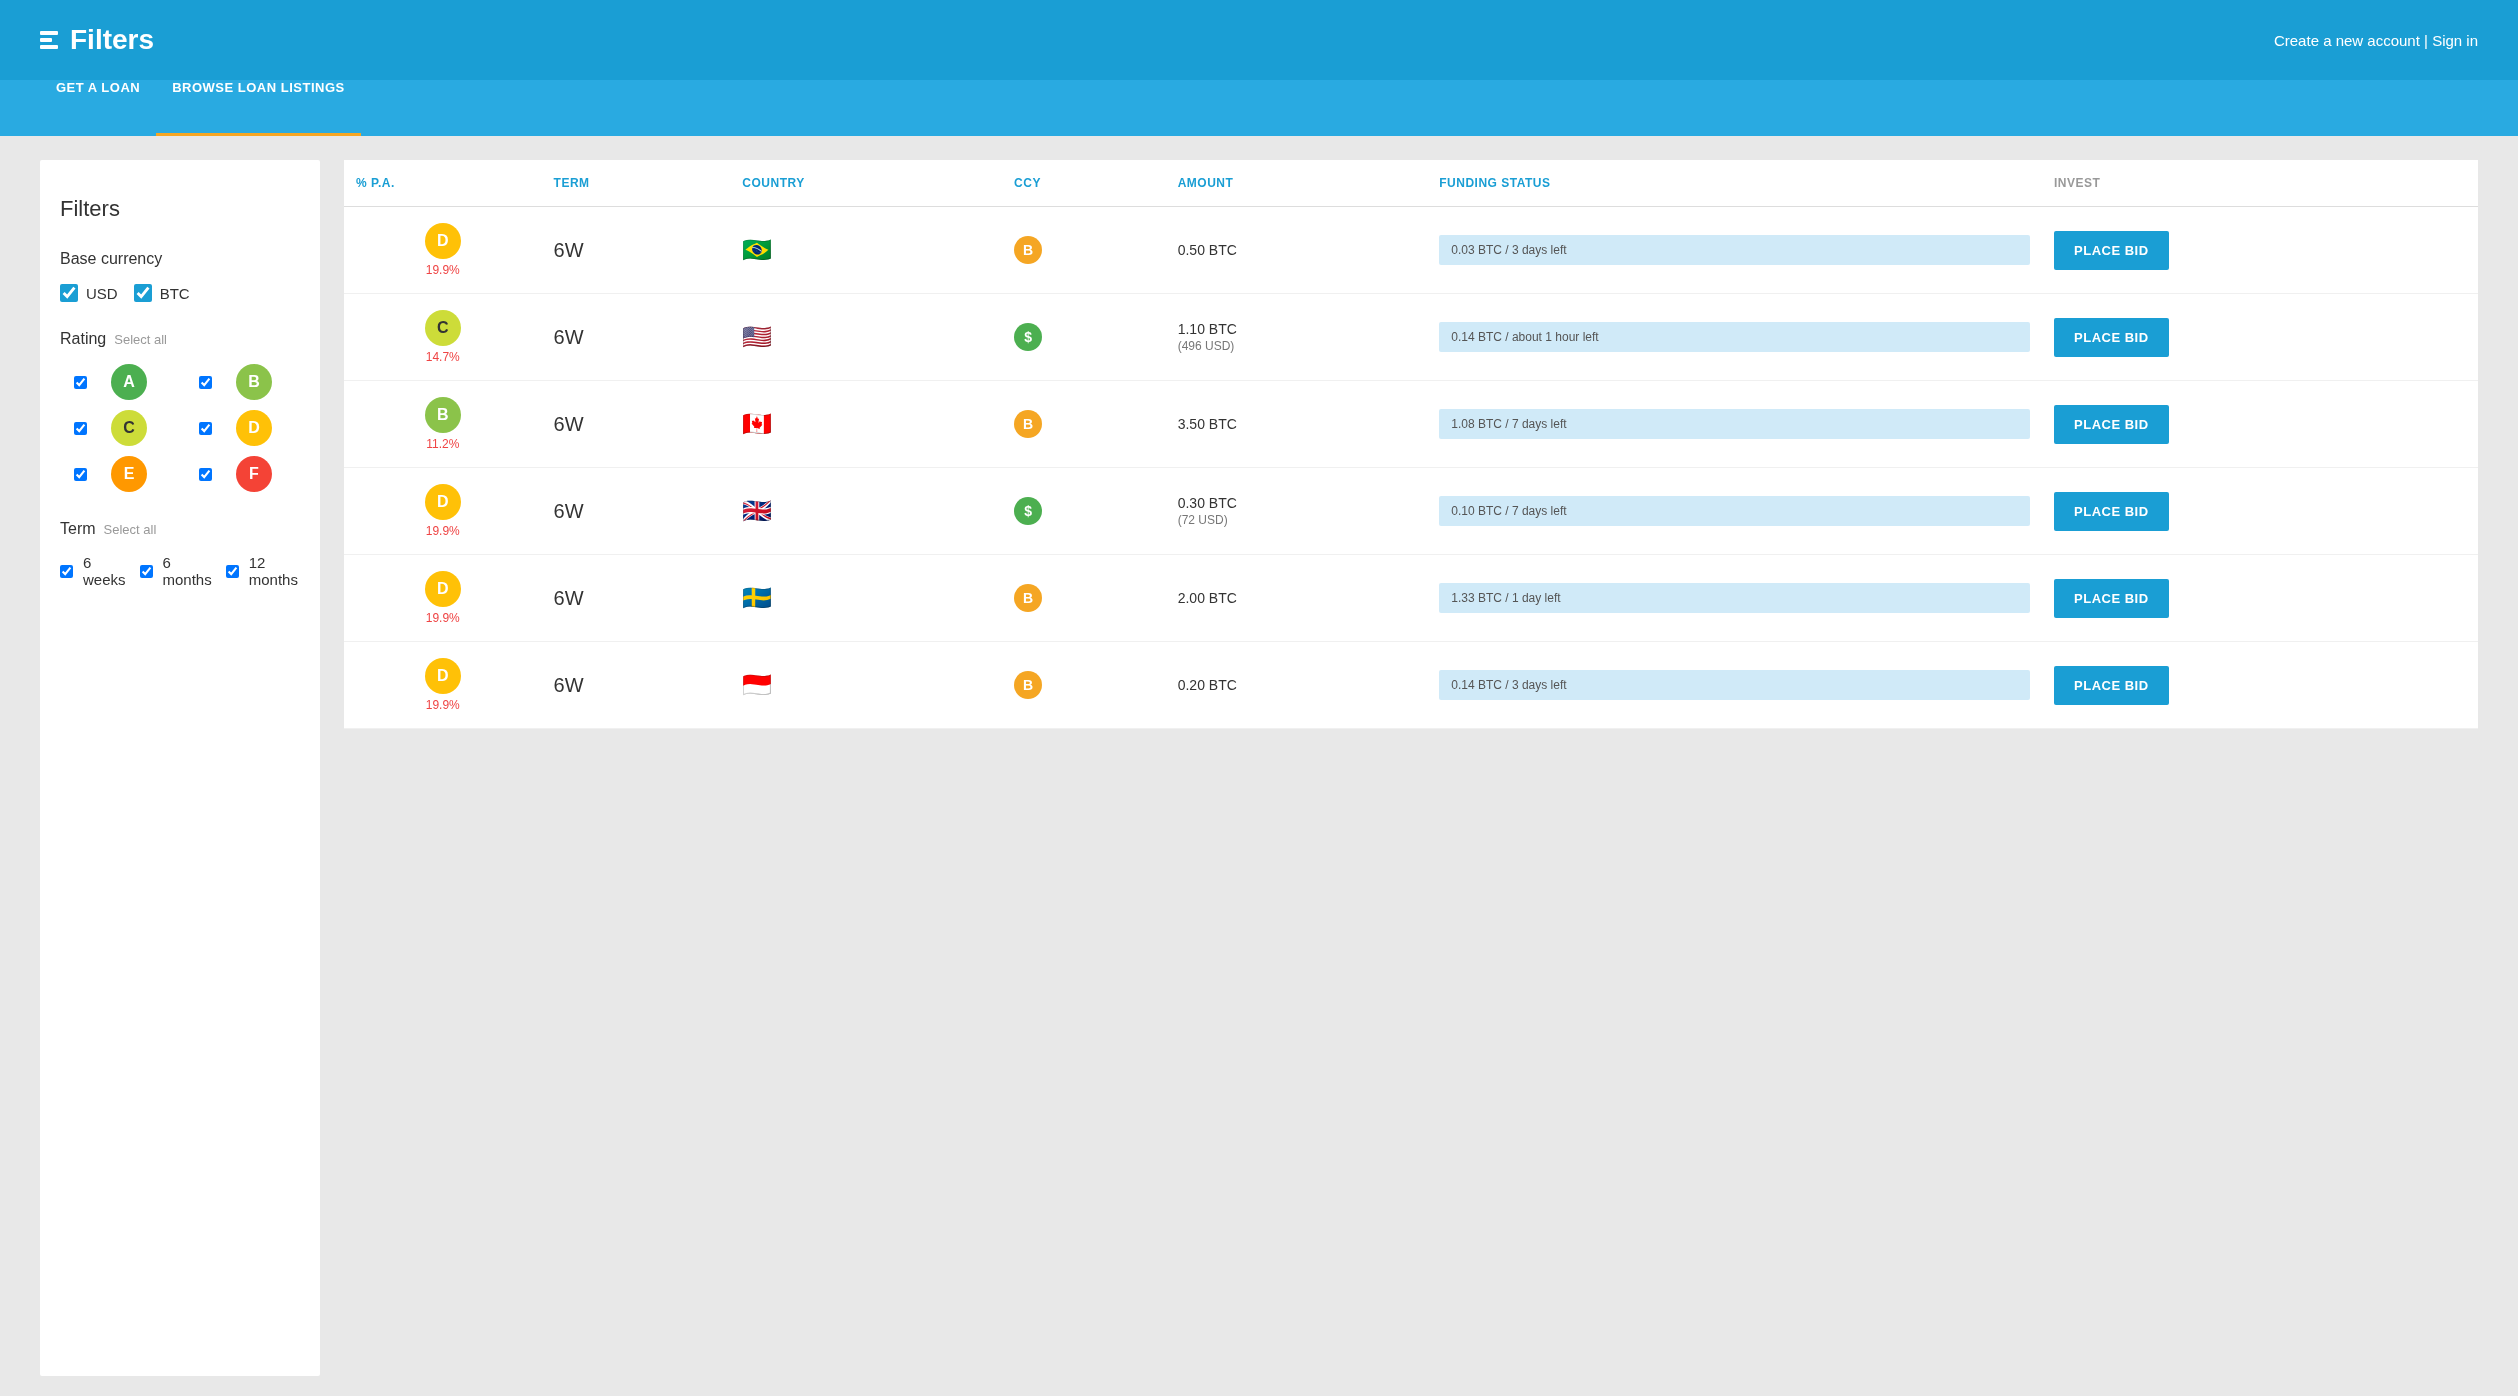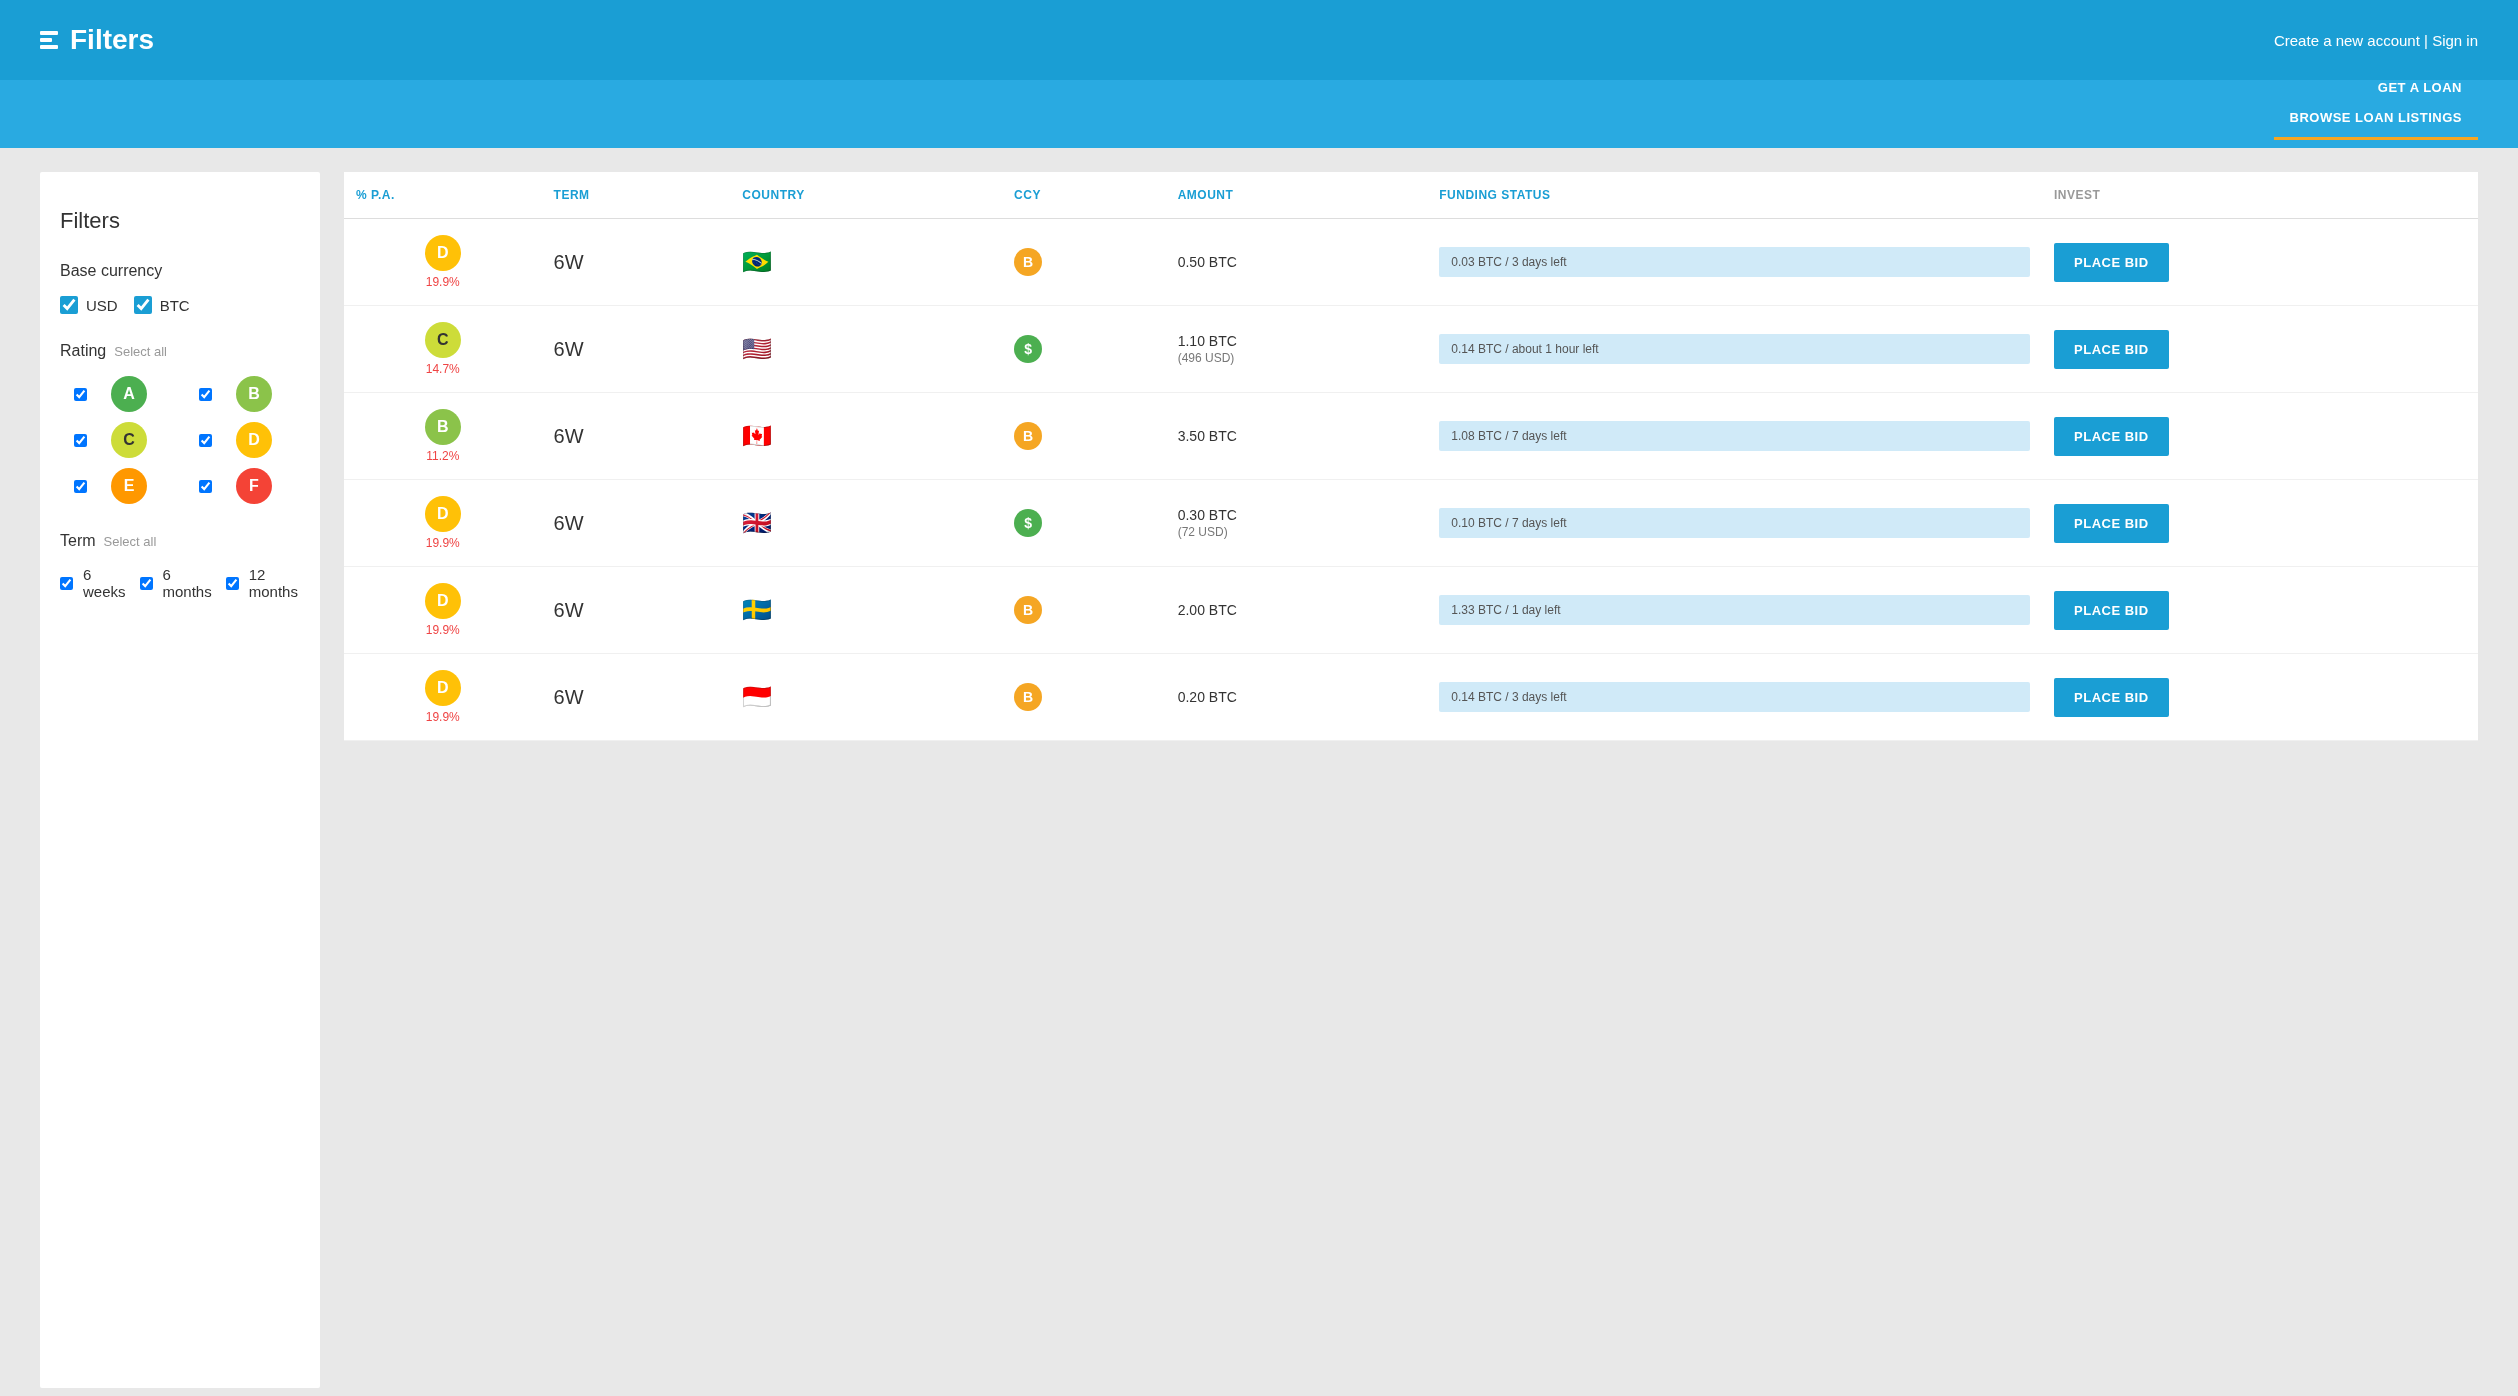--- a/index.html
+++ b/index.html
@@ -43,23 +43,21 @@
     .header-links a {
       color: white;
       text-decoration: none;
     }
 
     
     .nav {
       background: #29aae1;
       display: flex;
       padding: 0 40px;
-      height: 68px;
-      align-items: flex-end;
-      flex-direction: column;
+      height: 56px;
     }
     .nav-item {
       color: white;
       font-size: 13px;
       font-weight: bold;
       letter-spacing: 0.5px;
       padding: 0 16px 12px 16px;
       cursor: pointer;
       border-bottom: 3px solid transparent;
       text-transform: uppercase;

